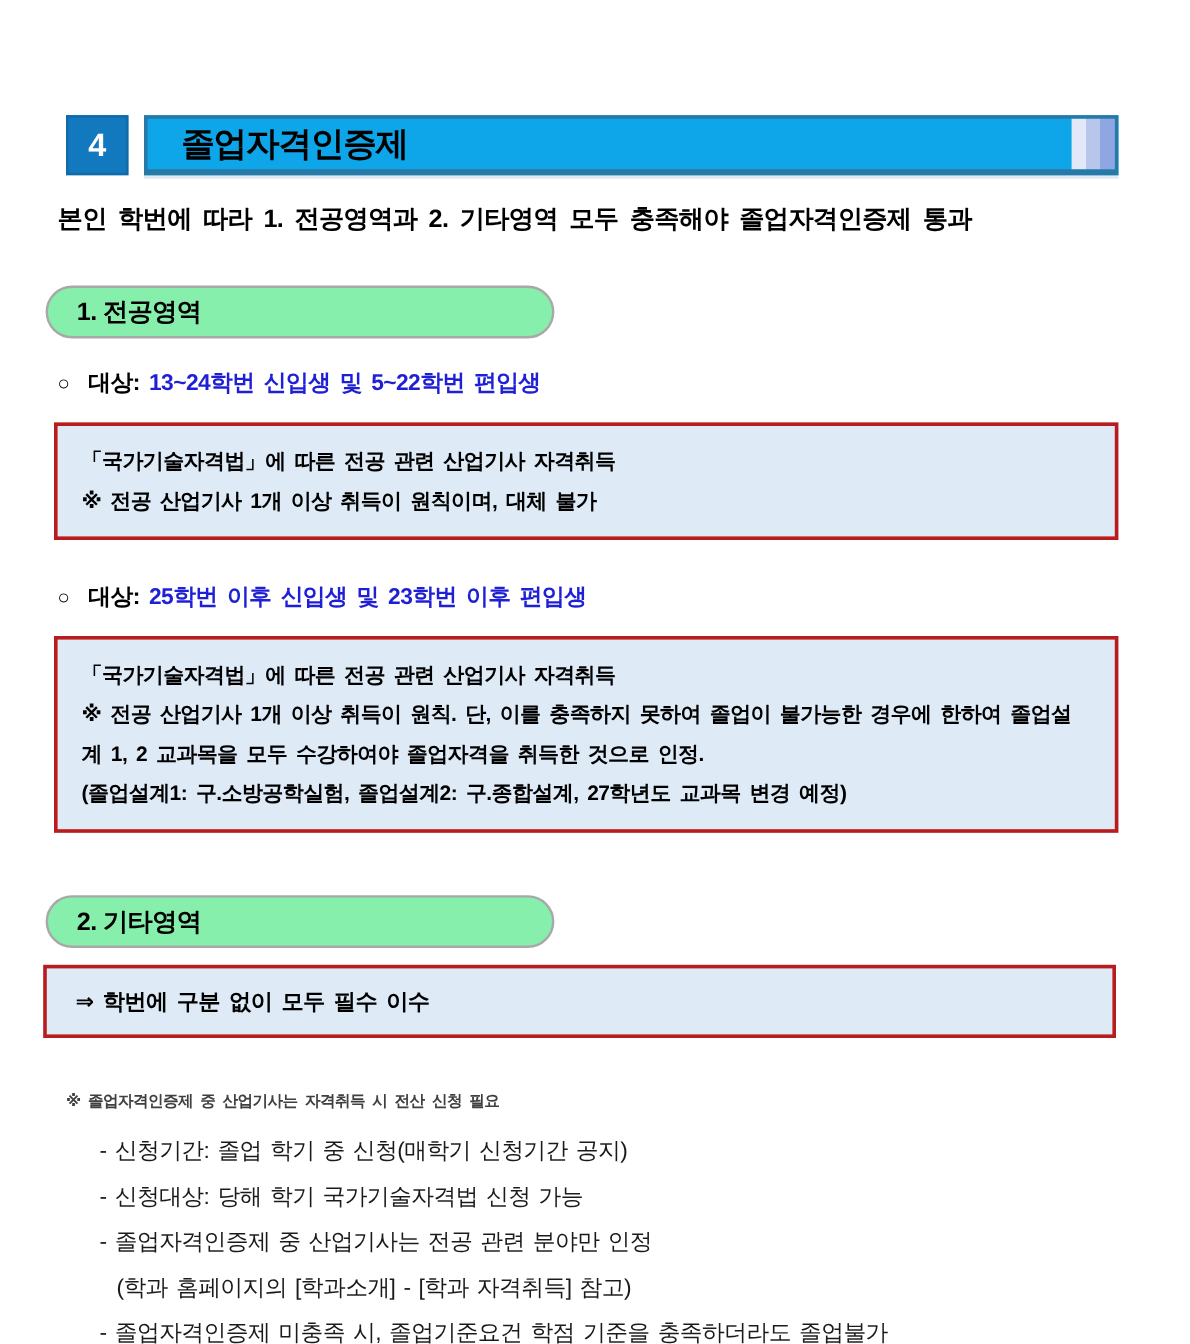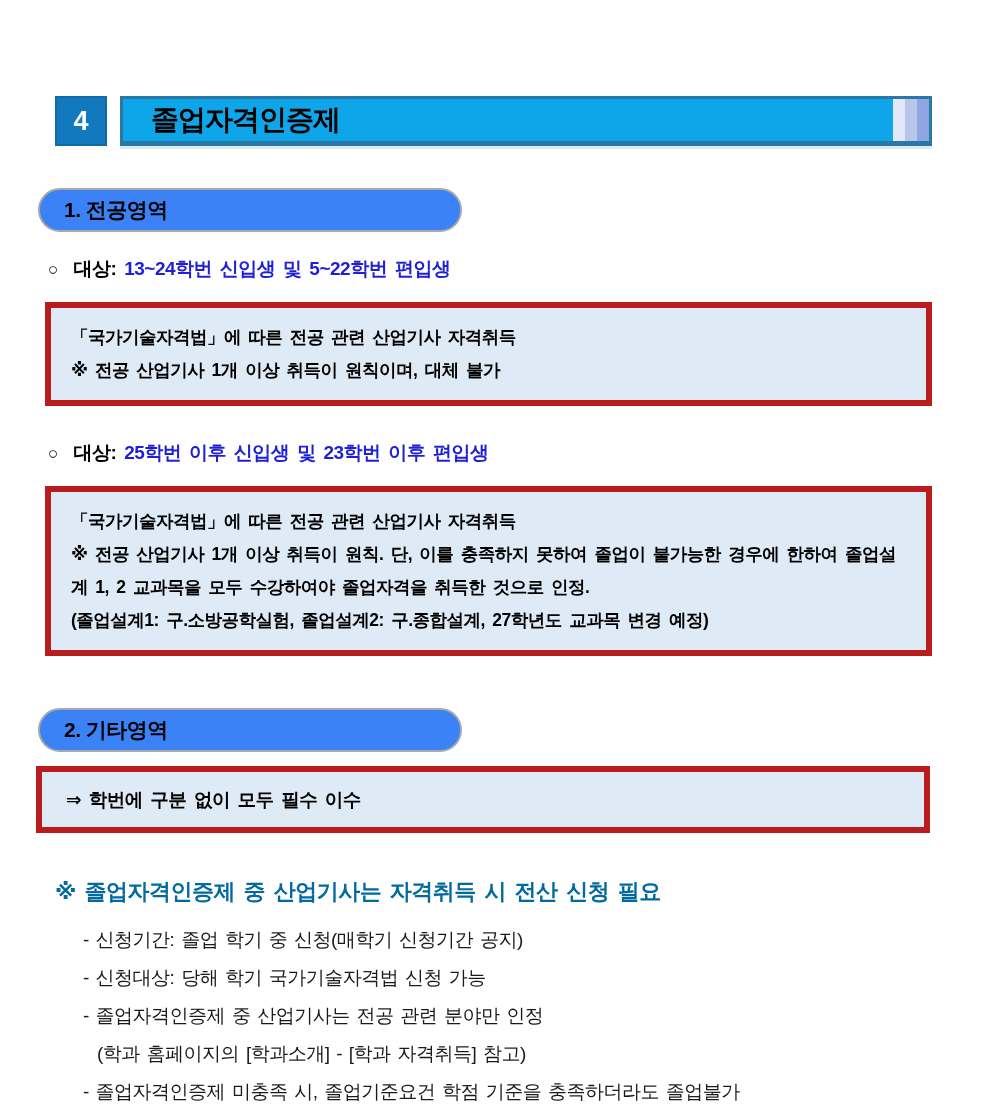--- a/index.html
+++ b/index.html
@@ -70,21 +70,21 @@
     color: #000000;
   }
 
   
   .pill {
     width: 424px;
     height: 44px;
     margin-left: 38px;
     border: 2px solid #a8a8a8;
     border-radius: 24px;
-    background: #3b82f6;
+    background: #86efac;
     display: flex;
     align-items: center;
     padding-left: 24px;
     font-size: 21px;
     font-weight: bold;
     color: #000000;
     letter-spacing: -0.5px;
   }
   .pill-1 { margin-top: 42px; }
   .pill-2 { margin-top: 52px; }
@@ -98,21 +98,21 @@
     word-spacing: 3px;
     color: #000000;
   }
   .target-line .circle { font-size: 17px; margin-right: 8px; }
   .target-line .blue-text { color: #1f1fd6; }
 
   
   .info-box {
     margin: 20px 60px 0 45px;
     background: #deeaf6;
-    border: 6px solid #b91c1c;
+    border: 3px solid #b91c1c;
     padding: 13px 20px;
   }
   .info-box p {
     font-size: 17.5px;
     font-weight: bold;
     line-height: 33px;
     letter-spacing: -0.5px;
     word-spacing: 3px;
     color: #000000;
   }
@@ -122,25 +122,25 @@
     padding: 10px 24px;
   }
   .box-other p { font-size: 18.5px; line-height: 35px; }
   .red-text { color: #d02121; }
 
   .target-2 { margin-top: 34px; }
 
   
   .notes { margin: 44px 40px 0 55px; }
   .notes-heading {
-    font-size: 22px;
+    font-size: 13px;
     font-weight: bold;
     letter-spacing: -0.5px;
     word-spacing: 3px;
-    color: #0369a1;
+    color: #404040;
     margin-bottom: 14px;
   }
   .notes p.note-item {
     font-size: 19px;
     font-weight: normal;
     line-height: 38px;
     letter-spacing: -0.5px;
     word-spacing: 2px;
     color: #1a1a1a;
     padding-left: 8px;
@@ -154,20 +154,21 @@
 <div class="page">
 
   <div class="header">
     <div class="num-box">4</div>
     <div class="title-box">
       <span class="title">졸업자격인증제</span>
       <div class="title-gradient"></div>
     </div>
   </div>
 
+  <p class="intro">본인 학번에 따라 1. 전공영역과 2. 기타영역 모두 충족해야 졸업자격인증제 통과</p>
 
   <div class="pill pill-1">
     <span>1. 전공영역</span>
   </div>
 
   <p class="target-line">
     <span class="circle">○</span>
     <span>대상:</span>
     <span class="blue-text">13~24학번 신입생 및 5~22학번 편입생</span>
   </p>

